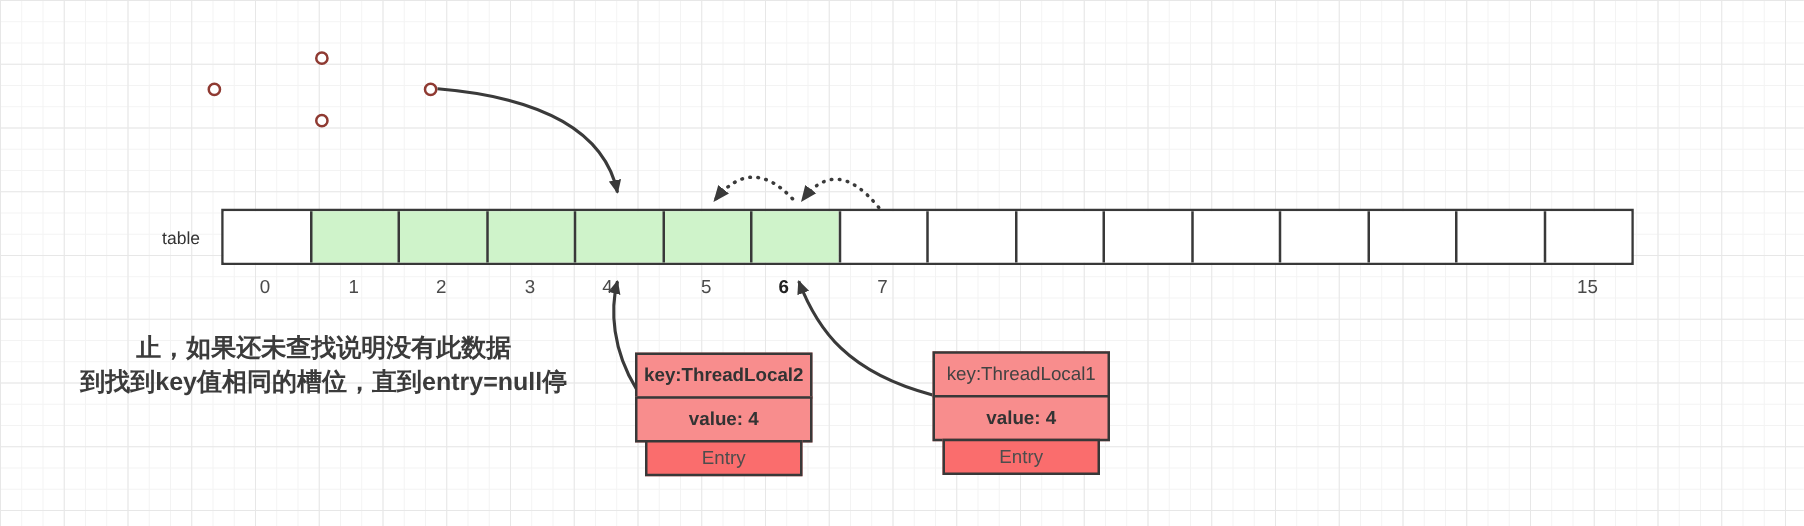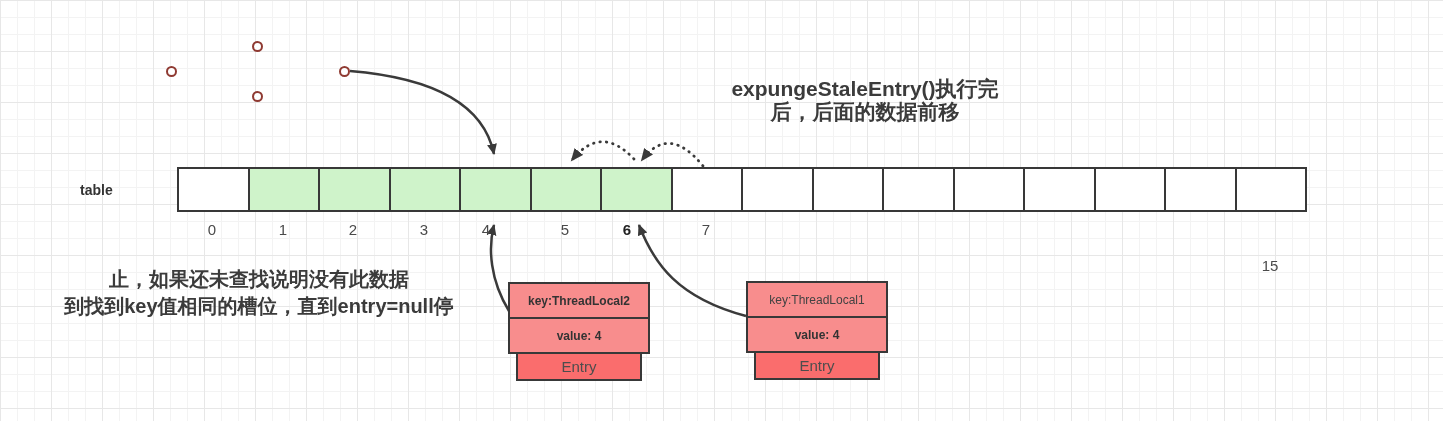--- a/index.html
+++ b/index.html
@@ -32,41 +32,41 @@
   .big-title{
     position:absolute;left:700px;top:77px;width:330px;z-index:10;
     font-size:21px;font-weight:bold;color:#3b3b3b;text-align:center;line-height:23px;
   }
   .note-text{
     position:absolute;left:34px;top:266px;width:450px;z-index:10;
     font-size:20px;font-weight:bold;color:#3b3b3b;text-align:center;line-height:27px;
   }
   
   .table-label{
-    position:absolute;left:80px;top:182px;width:80px;
-    font-size:14px;font-weight:bold;color:#333;z-index:10;
+    position:absolute;left:80px;top:182px;width:80px;text-align:right;
+    font-size:14px;font-weight:normal;color:#333;z-index:10;
   }
   .array{
     position:absolute;left:177px;top:167px;width:1130px;height:45px;
     border:2px solid #383838;box-sizing:border-box;display:flex;z-index:4;
   }
   .cell{flex:1;border-left:2px solid #383838;background:#fff;}
   .cell:first-child{border-left:none;}
   .cell.green{background:#cff3ca;}
   .idx{
     position:absolute;top:221px;width:40px;text-align:center;
     font-size:15px;color:#4a4a4a;z-index:10;
   }
   .idx.bold{font-weight:bold;color:#222;}
   
   .entry-box{position:absolute;width:142px;z-index:10;}
   .entry-row{
     border:2px solid #383838;box-sizing:border-box;height:37px;
     background:#f88d8d;display:flex;align-items:center;justify-content:center;
-    font-size:12px;color:#333;
+    font-size:15px;color:#333;
   }
   .entry-row + .entry-row{margin-top:-2px;}
   .entry-row.bold{font-weight:bold;}
   .entry-row.plain{font-weight:normal;color:#424242;}
   .entry-tab{
     width:126px;height:29px;margin:-2px auto 0 auto;
     border:2px solid #383838;box-sizing:border-box;background:#fa6d6d;
     display:flex;align-items:center;justify-content:center;
     font-size:15px;color:#4d4d4d;
   }
@@ -90,24 +90,20 @@
     <path d="M 703 166 Q 669 124 642 160" fill="none" stroke="#3a3a3a" stroke-width="2.8" stroke-linecap="round" stroke-dasharray="0.5 6" marker-end="url(#ah2)"></path>
     <path d="M 509 311 C 490 280 488 248 494 225" fill="none" stroke="#3a3a3a" stroke-width="2.5" marker-end="url(#ah)"></path>
     <path d="M 746 316 C 678 298 654 264 639 225" fill="none" stroke="#3a3a3a" stroke-width="2.5" marker-end="url(#ah)"></path>
   </svg>
 
   <div class="handle" style="left:252px;top:41px;"></div>
   <div class="handle" style="left:166px;top:66px;"></div>
   <div class="handle" style="left:339px;top:66px;"></div>
   <div class="handle" style="left:252px;top:91px;"></div>
 
-  <div class="big-title">
-    <div>expungeStaleEntry()执行完</div>
-    <div>后，后面的数据前移</div>
-  </div>
 
   <div class="table-label">table</div>
   <div class="array">
     <div class="cell"></div>
     <div class="cell green"></div>
     <div class="cell green"></div>
     <div class="cell green"></div>
     <div class="cell green"></div>
     <div class="cell green"></div>
     <div class="cell green"></div>
@@ -123,21 +119,21 @@
   </div>
 
   <span class="idx" style="left:192px;">0</span>
   <span class="idx" style="left:263px;">1</span>
   <span class="idx" style="left:333px;">2</span>
   <span class="idx" style="left:404px;">3</span>
   <span class="idx" style="left:466px;">4</span>
   <span class="idx" style="left:545px;">5</span>
   <span class="idx bold" style="left:607px;">6</span>
   <span class="idx" style="left:686px;">7</span>
-  <span class="idx" style="left:1250px;margin-top:36px;">15</span>
+  <span class="idx" style="left:1250px;">15</span>
 
   <div class="note-text">
     <div>止，如果还未查找说明没有此数据</div>
     <div>到找到key值相同的槽位，直到entry=null停</div>
   </div>
 
   <div class="entry-box" style="left:508px;top:282px;">
     <div class="entry-row bold">key:ThreadLocal2</div>
     <div class="entry-row bold">value: 4</div>
     <div class="entry-tab">Entry</div>

